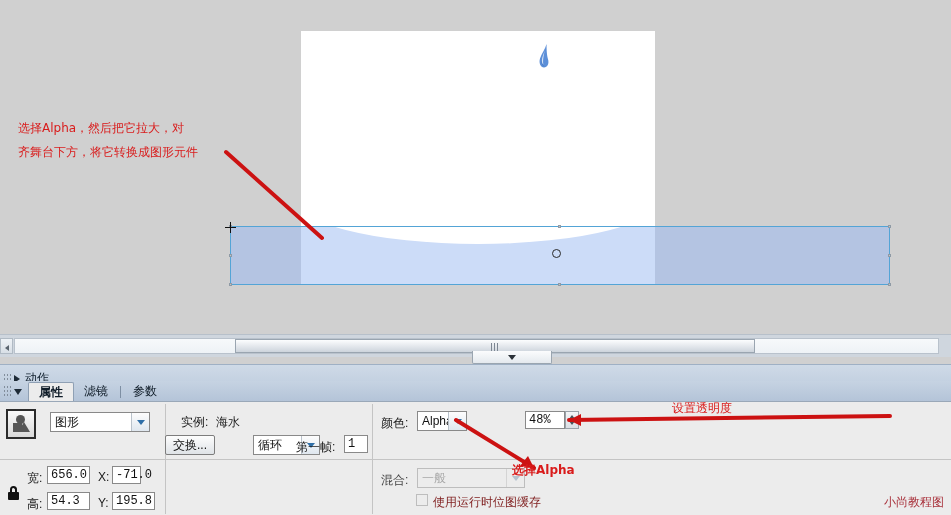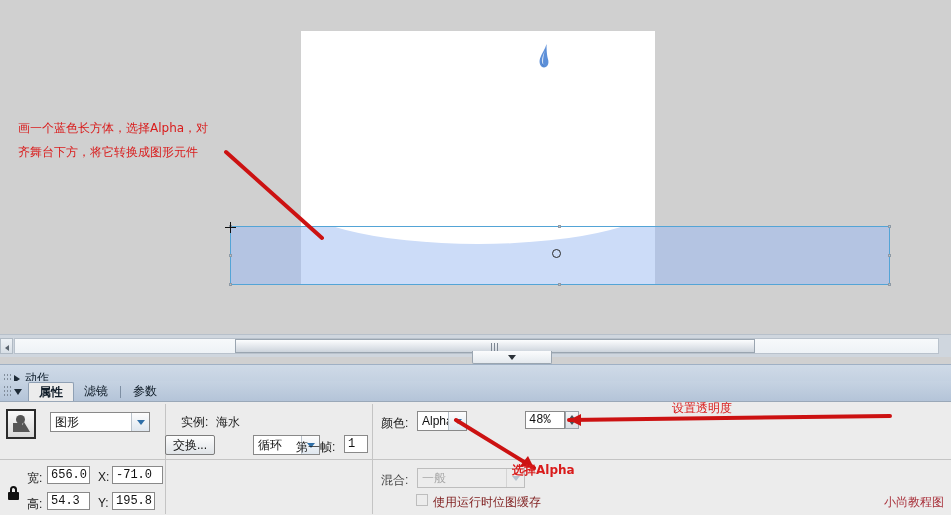--- a/index.html
+++ b/index.html
@@ -293,21 +293,21 @@
       <div class="sel-handle" style="left:50%;top:-2px;margin-left:-2px;"></div>
       <div class="sel-handle" style="left:50%;bottom:-2px;margin-left:-2px;"></div>
       <div class="sel-handle" style="left:-2px;top:50%;margin-top:-2px;"></div>
       <div class="sel-handle" style="right:-2px;top:50%;margin-top:-2px;"></div>
     </div>
   </div>
 
   <div id="reg-point"></div>
   <div id="crosshair"></div>
 
-  <div class="anno-text" style="left:18px; top:118px;">画一个蓝色长方体，选择Alpha，对</div>
+  <div class="anno-text" style="left:18px; top:118px;">选择Alpha，然后把它拉大，对</div>
   <div class="anno-text" style="left:18px; top:142px;">齐舞台下方，将它转换成图形元件</div>
 
   <svg class="anno-arrow" style="left:218px; top:148px;" width="120" height="100">
     <line x1="8" y1="4" x2="104" y2="90" stroke="#cc1212" stroke-width="4" stroke-linecap="round"></line>
   </svg>
 </div>
 
 <div id="hscroll-strip">
   <div id="hscroll-left">
     <div class="ar"></div>
@@ -364,21 +364,21 @@
 
   <div class="lock-icon" style="position:absolute;left:8px;top:84px;">
     <div class="shack"></div>
       <div class="bodyb"></div>
   </div>
 
   <div class="lbl" style="position:absolute;left:27px;top:68px;">宽:</div>
   <div class="field" style="position:absolute;left:47px;top:64px;width:43px;">656.0</div>
 
   <div class="lbl" style="position:absolute;left:98px;top:68px;">X:</div>
-  <div class="field" style="position:absolute;left:112px;top:64px;width:51px;">-71.0</div>
+  <div class="field" style="position:absolute;left:112px;top:64px;width:29px;">-71.0</div>
 
   <div class="lbl" style="position:absolute;left:27px;top:94px;">高:</div>
   <div class="field" style="position:absolute;left:47px;top:90px;width:43px;">54.3</div>
 
   <div class="lbl" style="position:absolute;left:98px;top:94px;">Y:</div>
   <div class="field" style="position:absolute;left:112px;top:90px;width:43px;">195.8</div>
 
   <div class="lbl" style="position:absolute;left:181px;top:12px;">实例:</div>
   <div class="lbl" style="position:absolute;left:216px;top:12px;">海水</div>
 

